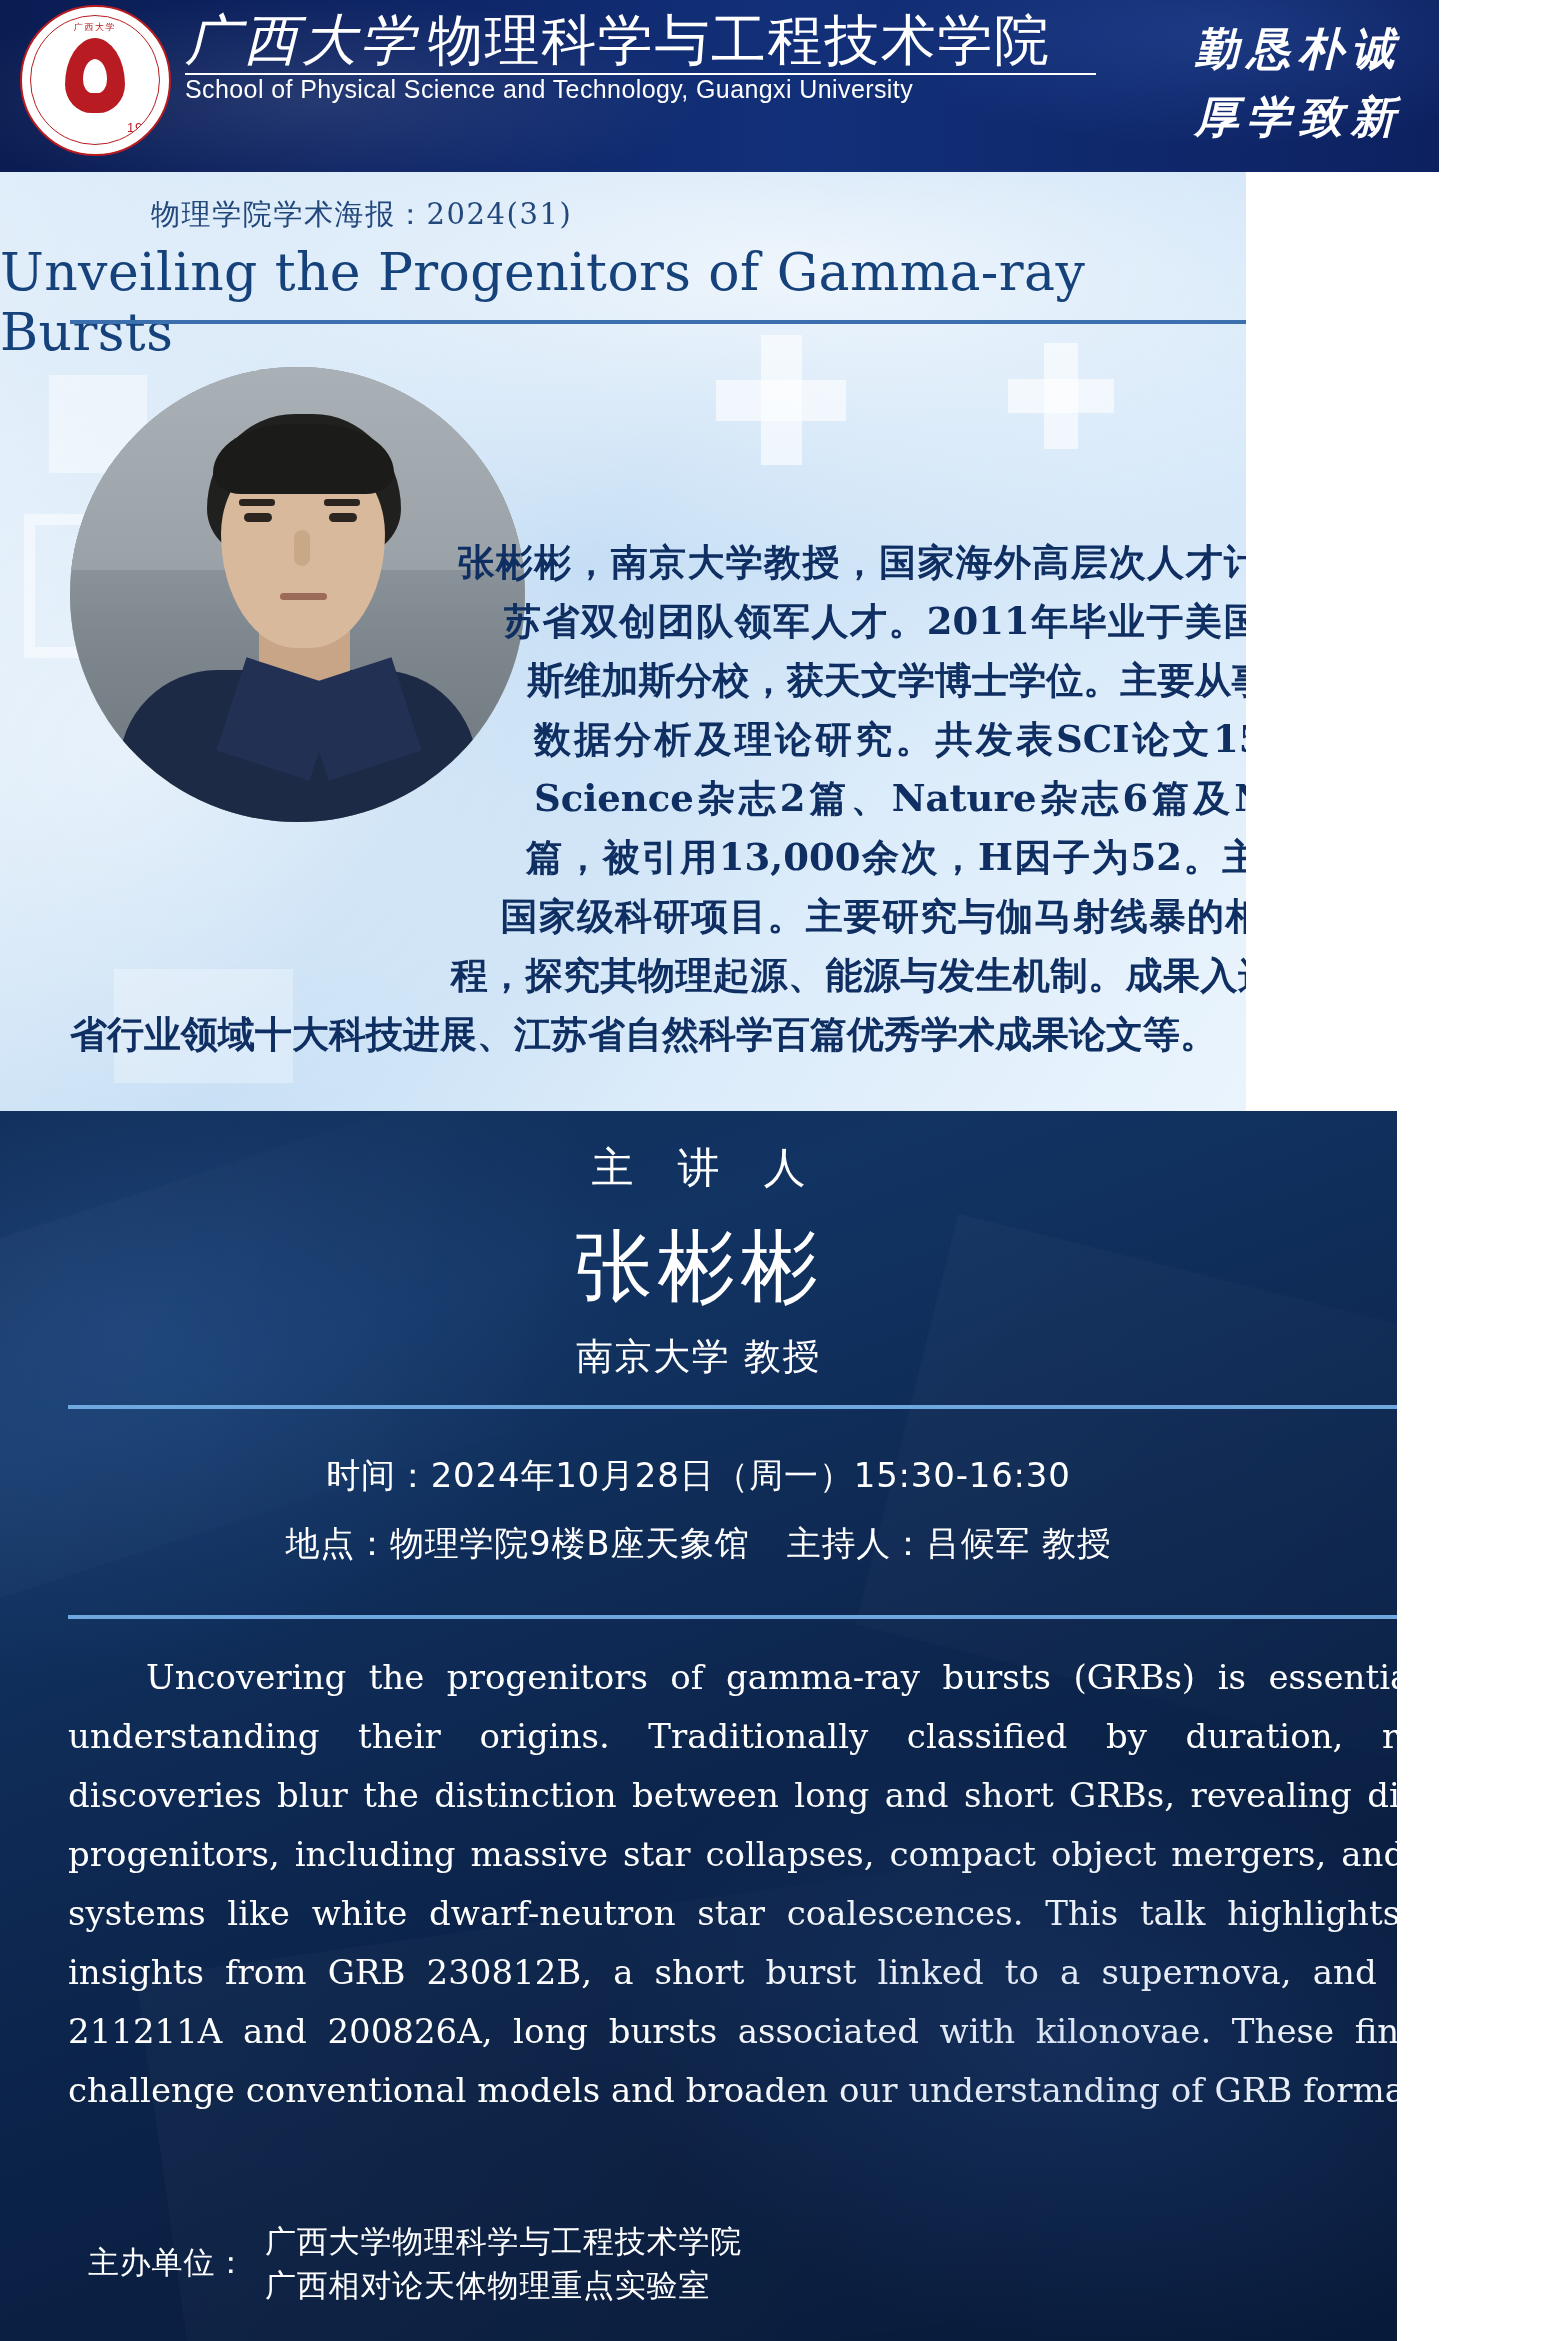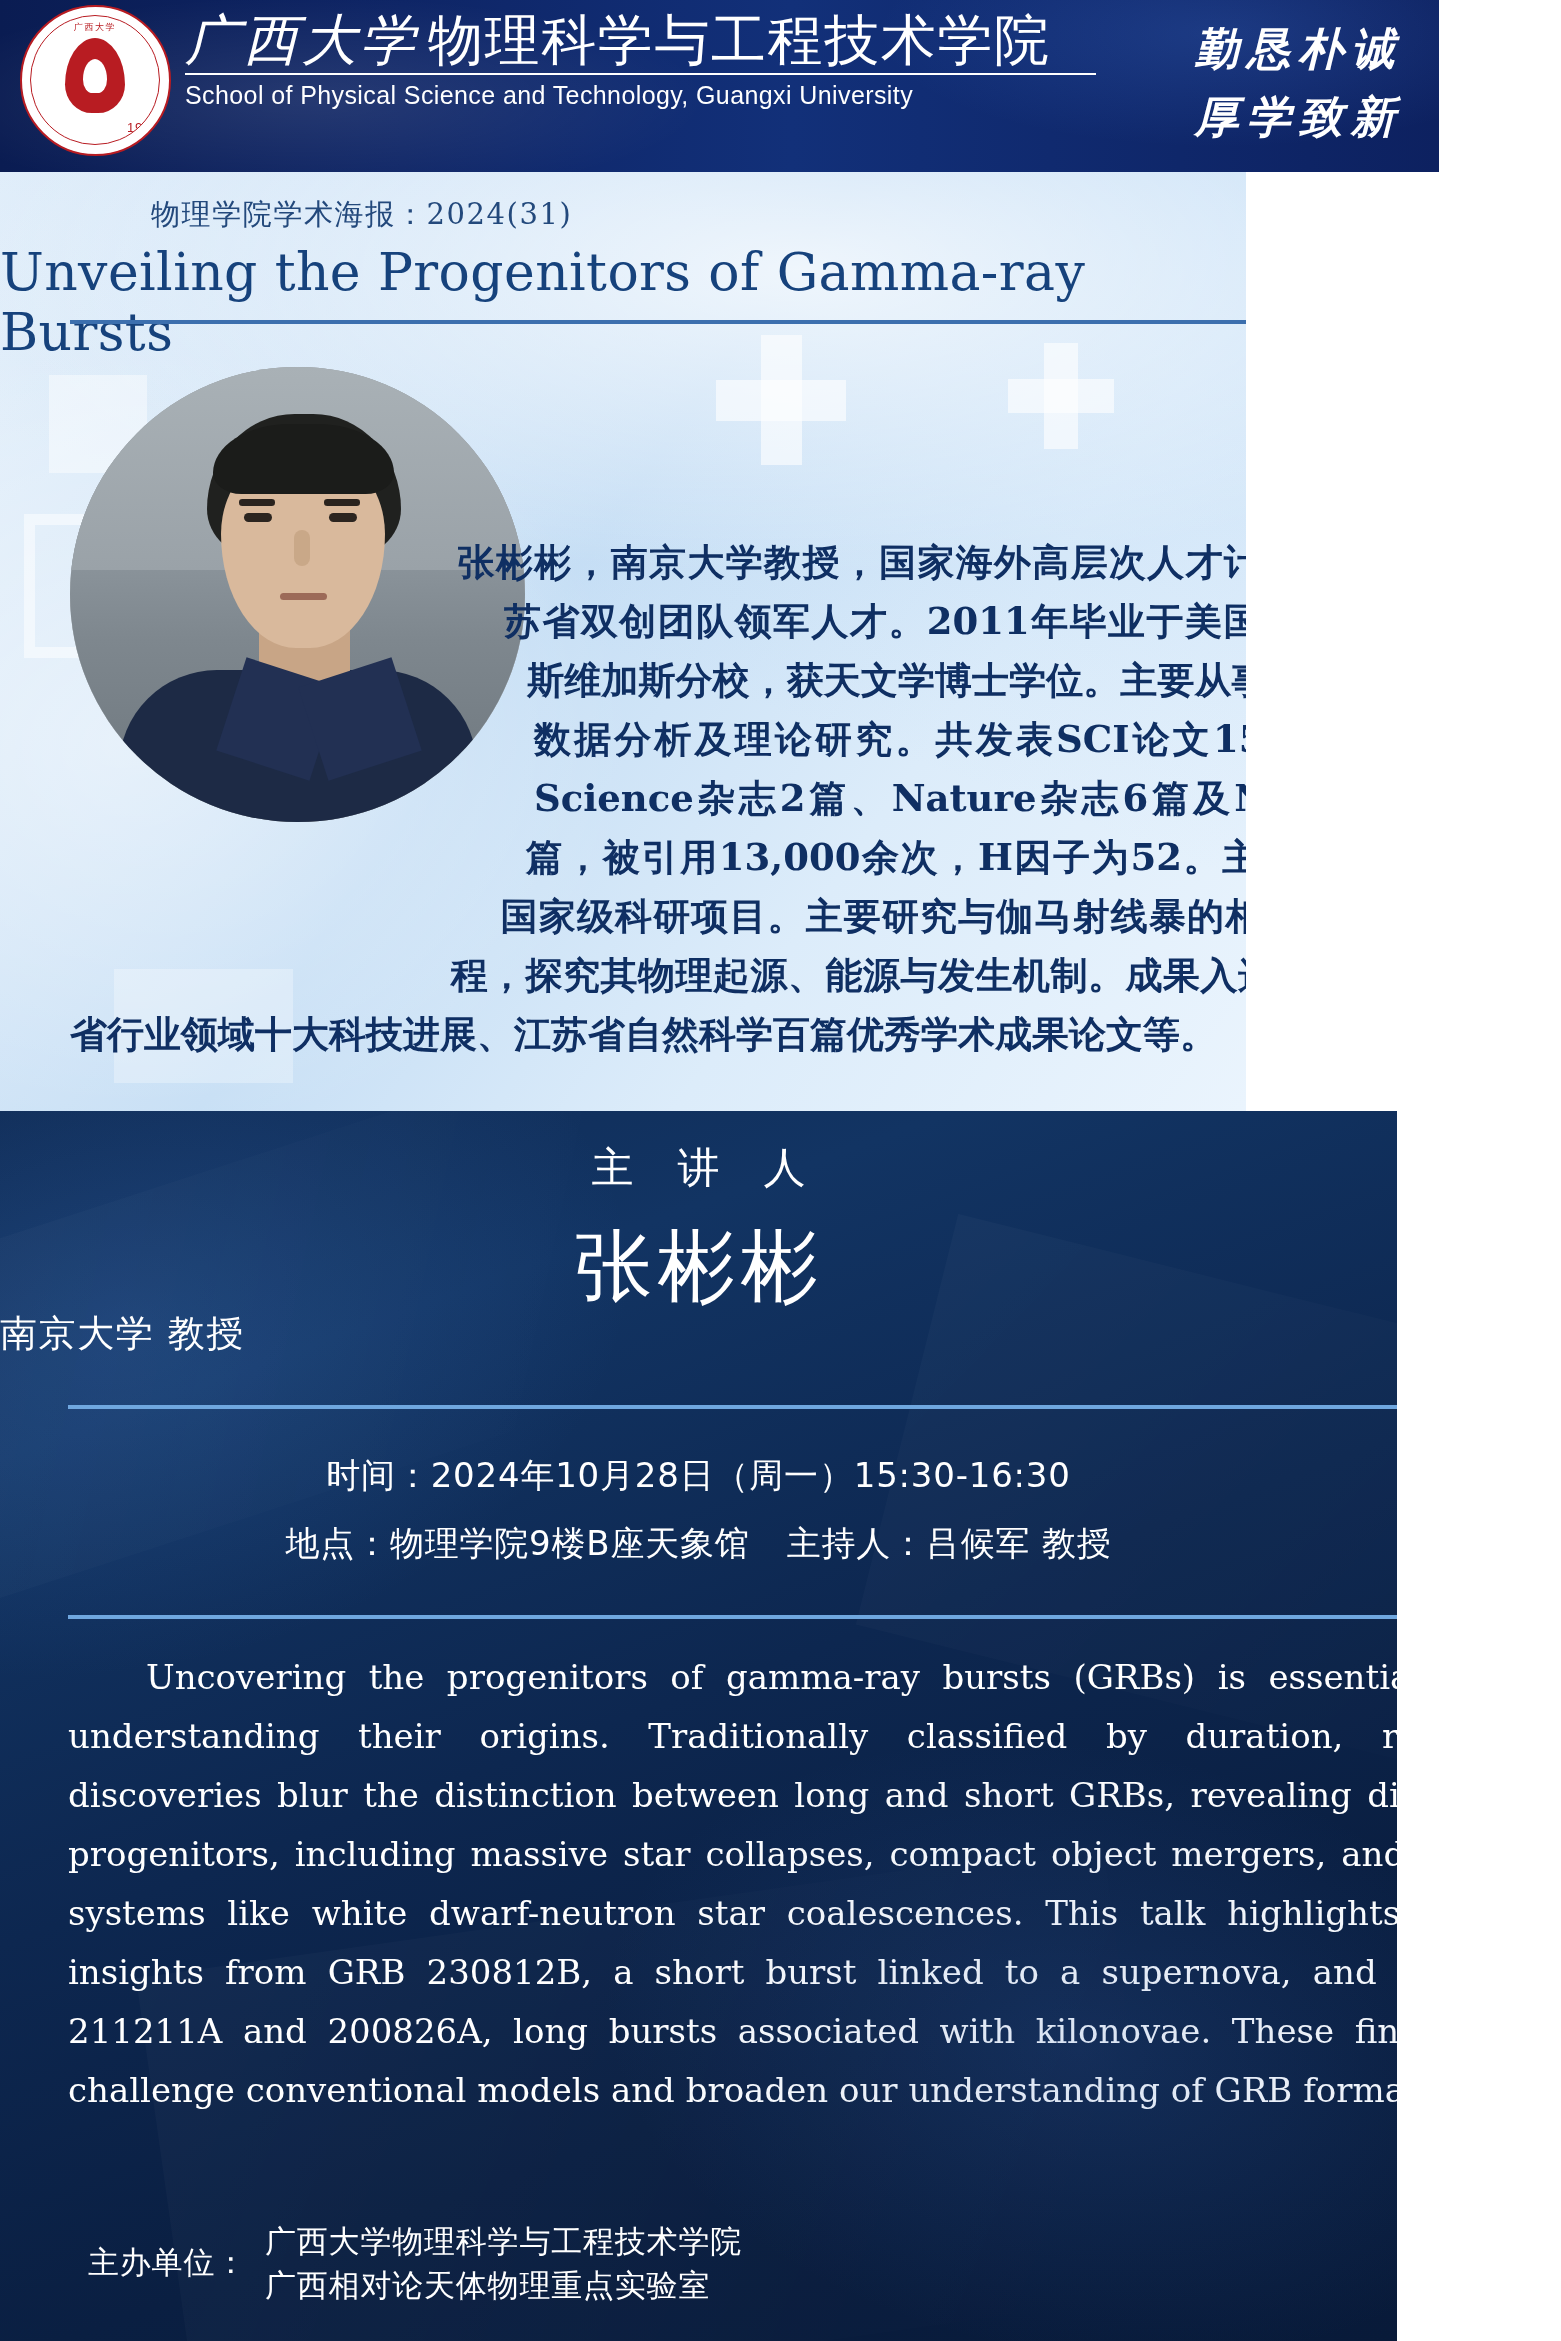--- a/index.html
+++ b/index.html
@@ -113,21 +113,21 @@
     letter-spacing: 3.3px;
     padding-right: 9.8px;
   }
   .header-rule {
     margin-top: 4.9px;
     width: 911px;
     height: 2.4px;
     background: #ffffff;
   }
   .header-en {
-    margin-top: 6px;
+    margin-top: 0;
     color: #ffffff;
     font-size: 25px;
     letter-spacing: 0.4px;
     font-family: "Liberation Sans", sans-serif;
   }
   .motto {
     position: absolute;
     right: 36px;
     top: 14.6px;
     width: 382px;
@@ -390,22 +390,22 @@
     top: 104px;
     text-align: center;
     color: #ffffff;
     font-size: 78px;
     letter-spacing: 4.9px;
     font-family: "DejaVu Sans", sans-serif;
   }
   .speaker-affil {
     position: absolute;
     left: 0; right: 0;
-    top: 198px;
-    text-align: left;
+    top: 221px;
+    text-align: center;
     color: #ffffff;
     font-size: 37px;
     letter-spacing: 1.6px;
     font-family: "DejaVu Sans", sans-serif;
   }
   .rule-1 {
     position: absolute;
     left: 68px; top: 294px;
     width: 1425px; height: 4.1px;
     background: #6fa7df;

